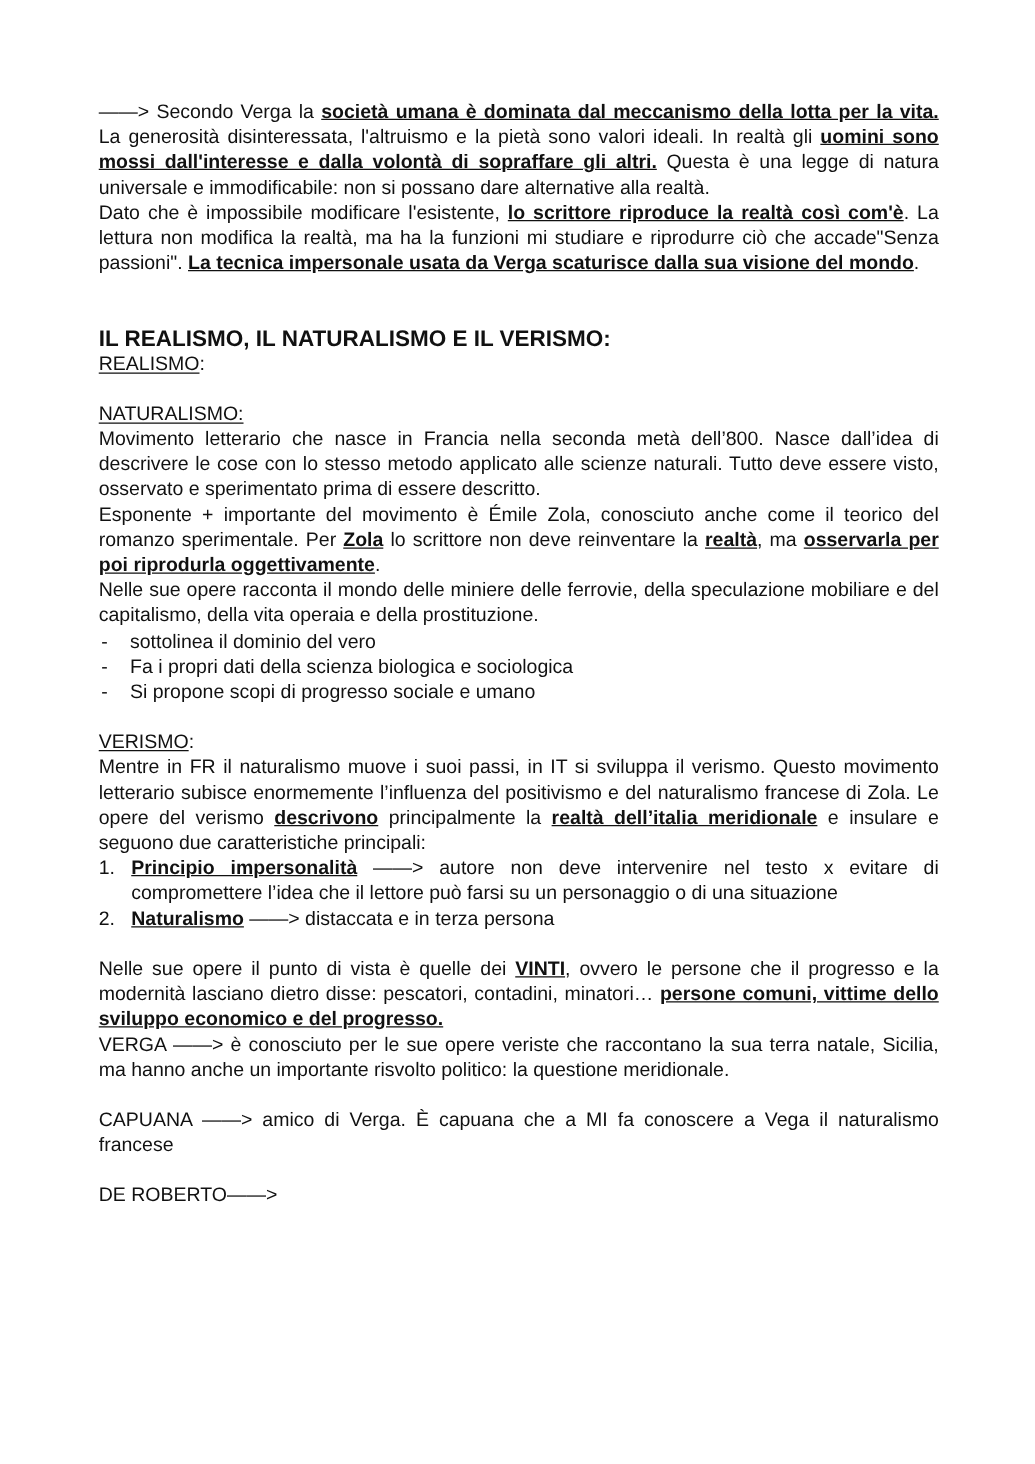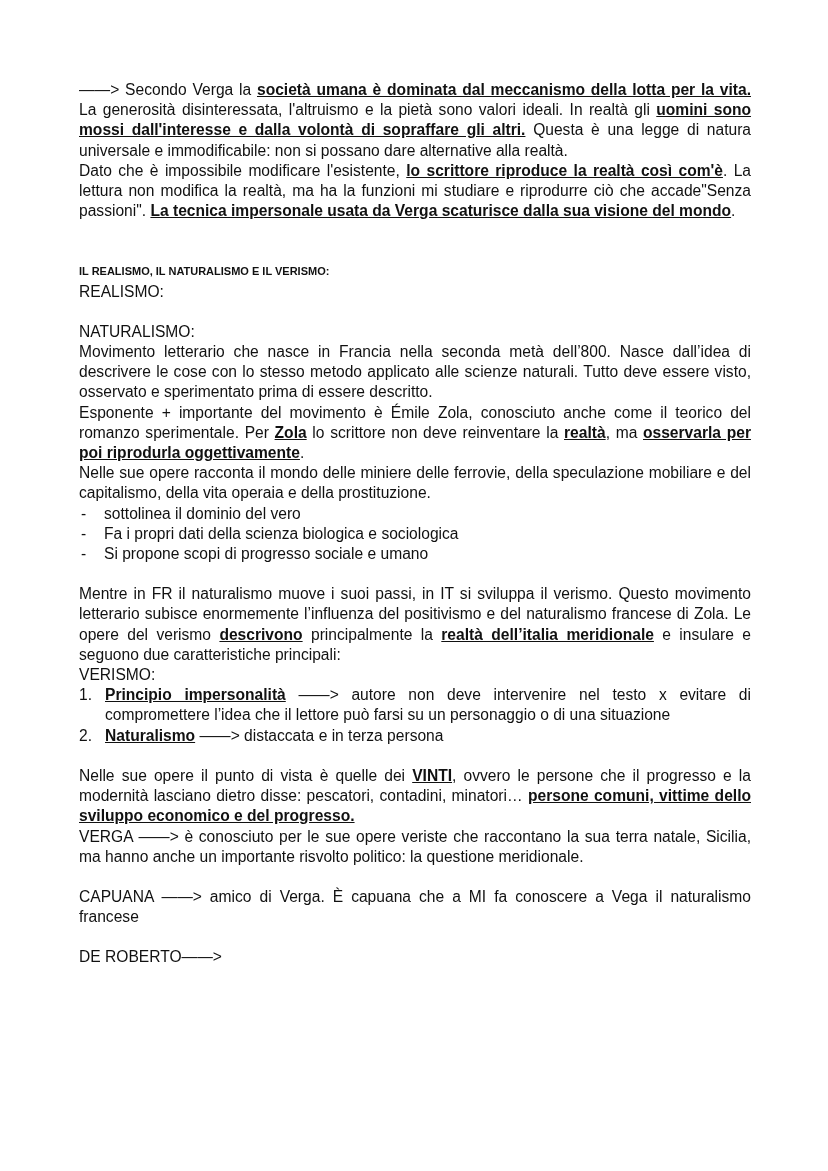--- a/index.html
+++ b/index.html
@@ -30,20 +30,21 @@
     }
     .para.left { text-align: left; }
     .gap-lg { height: 40px; }
     .gap-md { height: 20px; }
     .heading {
       font-weight: bold;
       margin: 0;
     }
     .subhead {
       margin: 0;
+      text-decoration: underline;
       text-decoration-thickness: 1px;
       text-underline-offset: 2px;
     }
     b { font-weight: bold; text-decoration: underline; }
     ul.dash {
       list-style: none;
       margin: 0;
       padding: 0;
     }
     ul.dash li {
@@ -77,21 +78,21 @@
 
 <div class="page">
 
   <section>
     <p class="para"><span>——&gt; Secondo Verga la </span><b>società umana è dominata dal meccanismo della lotta per la vita.</b><span> La generosità disinteressata, l'altruismo e la pietà sono valori ideali. In realtà gli </span><b>uomini sono mossi dall'interesse e dalla volontà di sopraffare gli altri.</b><span> Questa è una legge di natura universale e immodificabile: non si possano dare alternative alla realtà.</span></p>
     <p class="para"><span>Dato che è impossibile modificare l'esistente, </span><b>lo scrittore riproduce la realtà così com'è</b><span>. La lettura non modifica la realtà, ma ha la funzioni mi studiare e riprodurre ciò che accade"Senza passioni". </span><b>La tecnica impersonale usata da Verga scaturisce dalla sua visione del mondo</b><span>.</span></p>
   </section>
 
   <div class="gap-lg"></div>
 
-  <h1 class="heading para left" style="font-size:11px;">IL REALISMO, IL NATURALISMO E IL VERISMO:</h1>
+  <h1 class="heading para left" style="font-size:18px;">IL REALISMO, IL NATURALISMO E IL VERISMO:</h1>
 
   <section>
     <p class="para left"><span class="subhead">REALISMO</span><span>:</span></p>
   </section>
 
   <div class="gap-md"></div>
 
   <section>
     <p class="para left"><span class="subhead">NATURALISMO:</span></p>
     <p class="para"><span>Movimento letterario che nasce in Francia nella seconda metà dell’800. Nasce dall’idea di descrivere le cose con lo stesso metodo applicato alle scienze naturali. Tutto deve essere visto, osservato e sperimentato prima di essere descritto.</span></p>
@@ -100,22 +101,22 @@
     <ul class="dash">
       <li><span class="bullet">-</span><span>sottolinea il dominio del vero</span></li>
       <li><span class="bullet">-</span><span>Fa i propri dati della scienza biologica e sociologica</span></li>
       <li><span class="bullet">-</span><span>Si propone scopi di progresso sociale e umano</span></li>
     </ul>
   </section>
 
   <div class="gap-md"></div>
 
   <section>
+    <p class="para left"><span class="subhead">VERISMO</span><span>:</span></p>
     <p class="para"><span>Mentre in FR il naturalismo muove i suoi passi, in IT si sviluppa il verismo. Questo movimento letterario subisce enormemente l’influenza del positivismo e del naturalismo francese di Zola. Le opere del verismo </span><b>descrivono</b><span> principalmente la </span><b>realtà dell’italia meridionale</b><span> e insulare e seguono due caratteristiche principali:</span></p>
-    <p class="para left"><span class="subhead">VERISMO</span><span>:</span></p>
     <ol class="num">
       <li><span class="num-marker">1.</span><span><b>Principio impersonalità</b><span> ——&gt; autore non deve intervenire nel testo x evitare di compromettere l’idea che il lettore può farsi su un personaggio o di una situazione</span></span></li>
       <li><span class="num-marker">2.</span><span><b>Naturalismo</b><span> ——&gt; distaccata e in terza persona</span></span></li>
     </ol>
   </section>
 
   <div class="gap-md"></div>
 
   <section>
     <p class="para"><span>Nelle sue opere il punto di vista è quelle dei </span><b>VINTI</b><span>, ovvero le persone che il progresso e la modernità lasciano dietro disse: pescatori, contadini, minatori… </span><b>persone comuni, vittime dello sviluppo economico e del progresso.</b></p>

